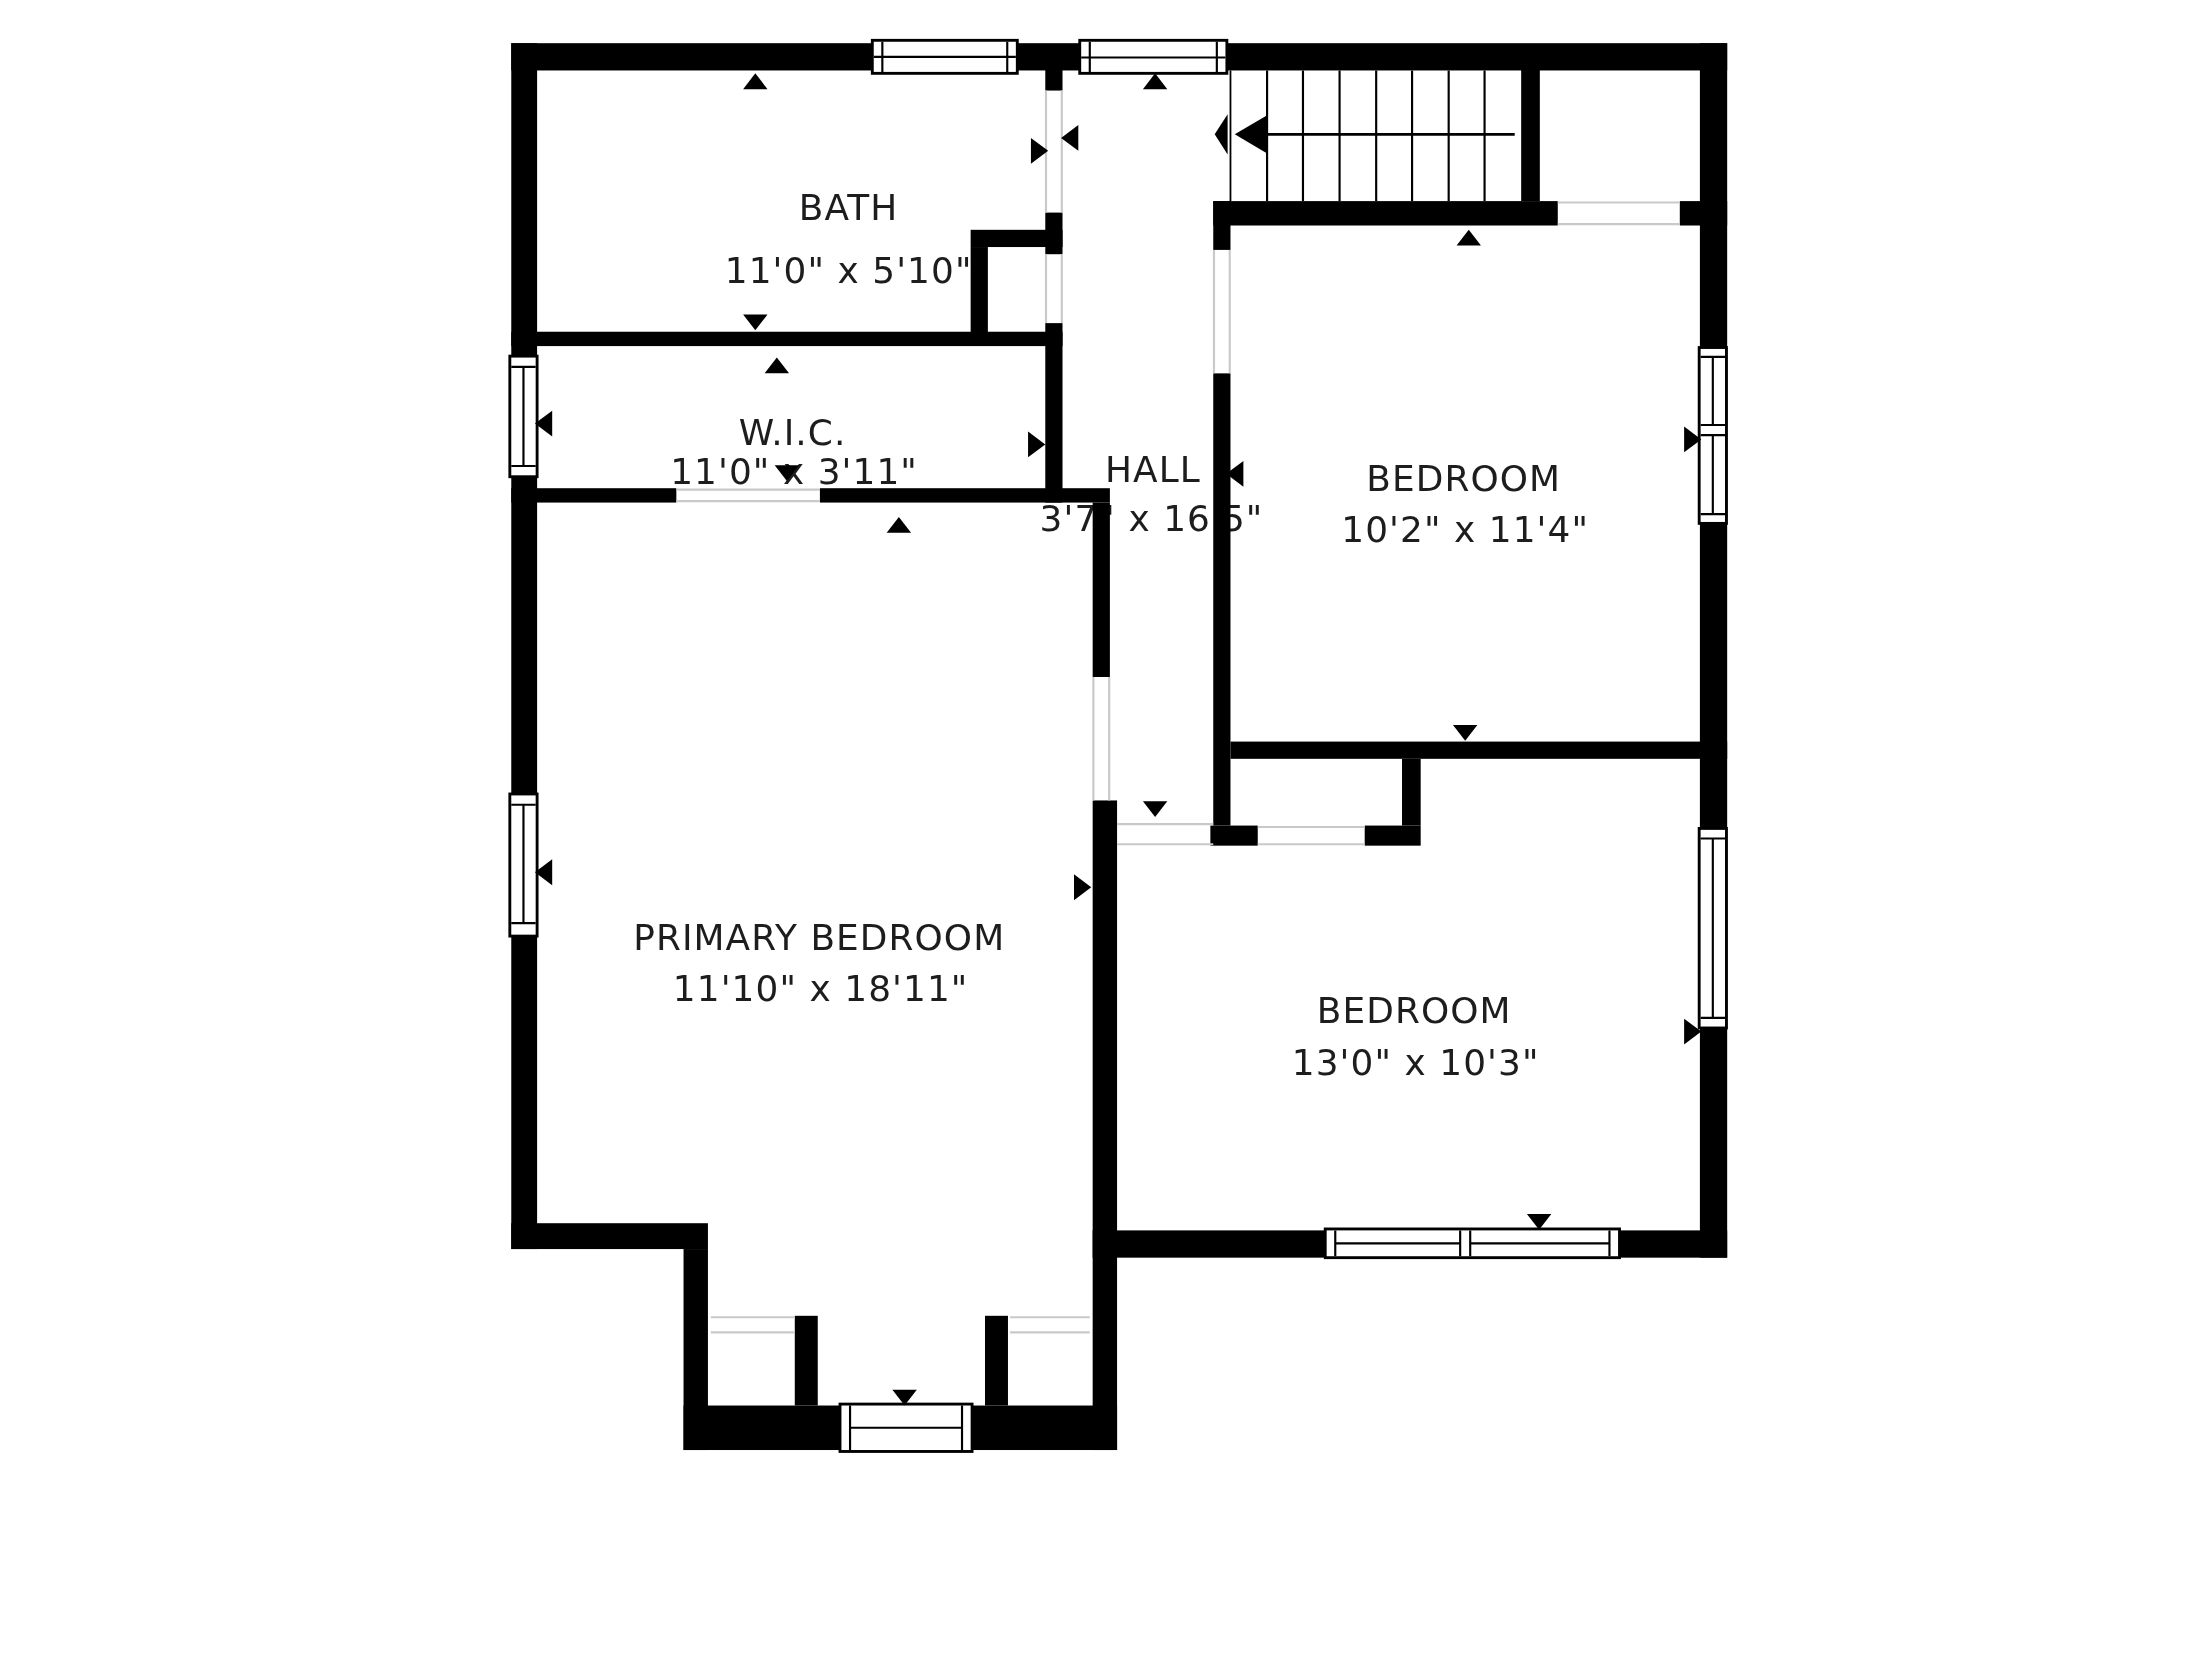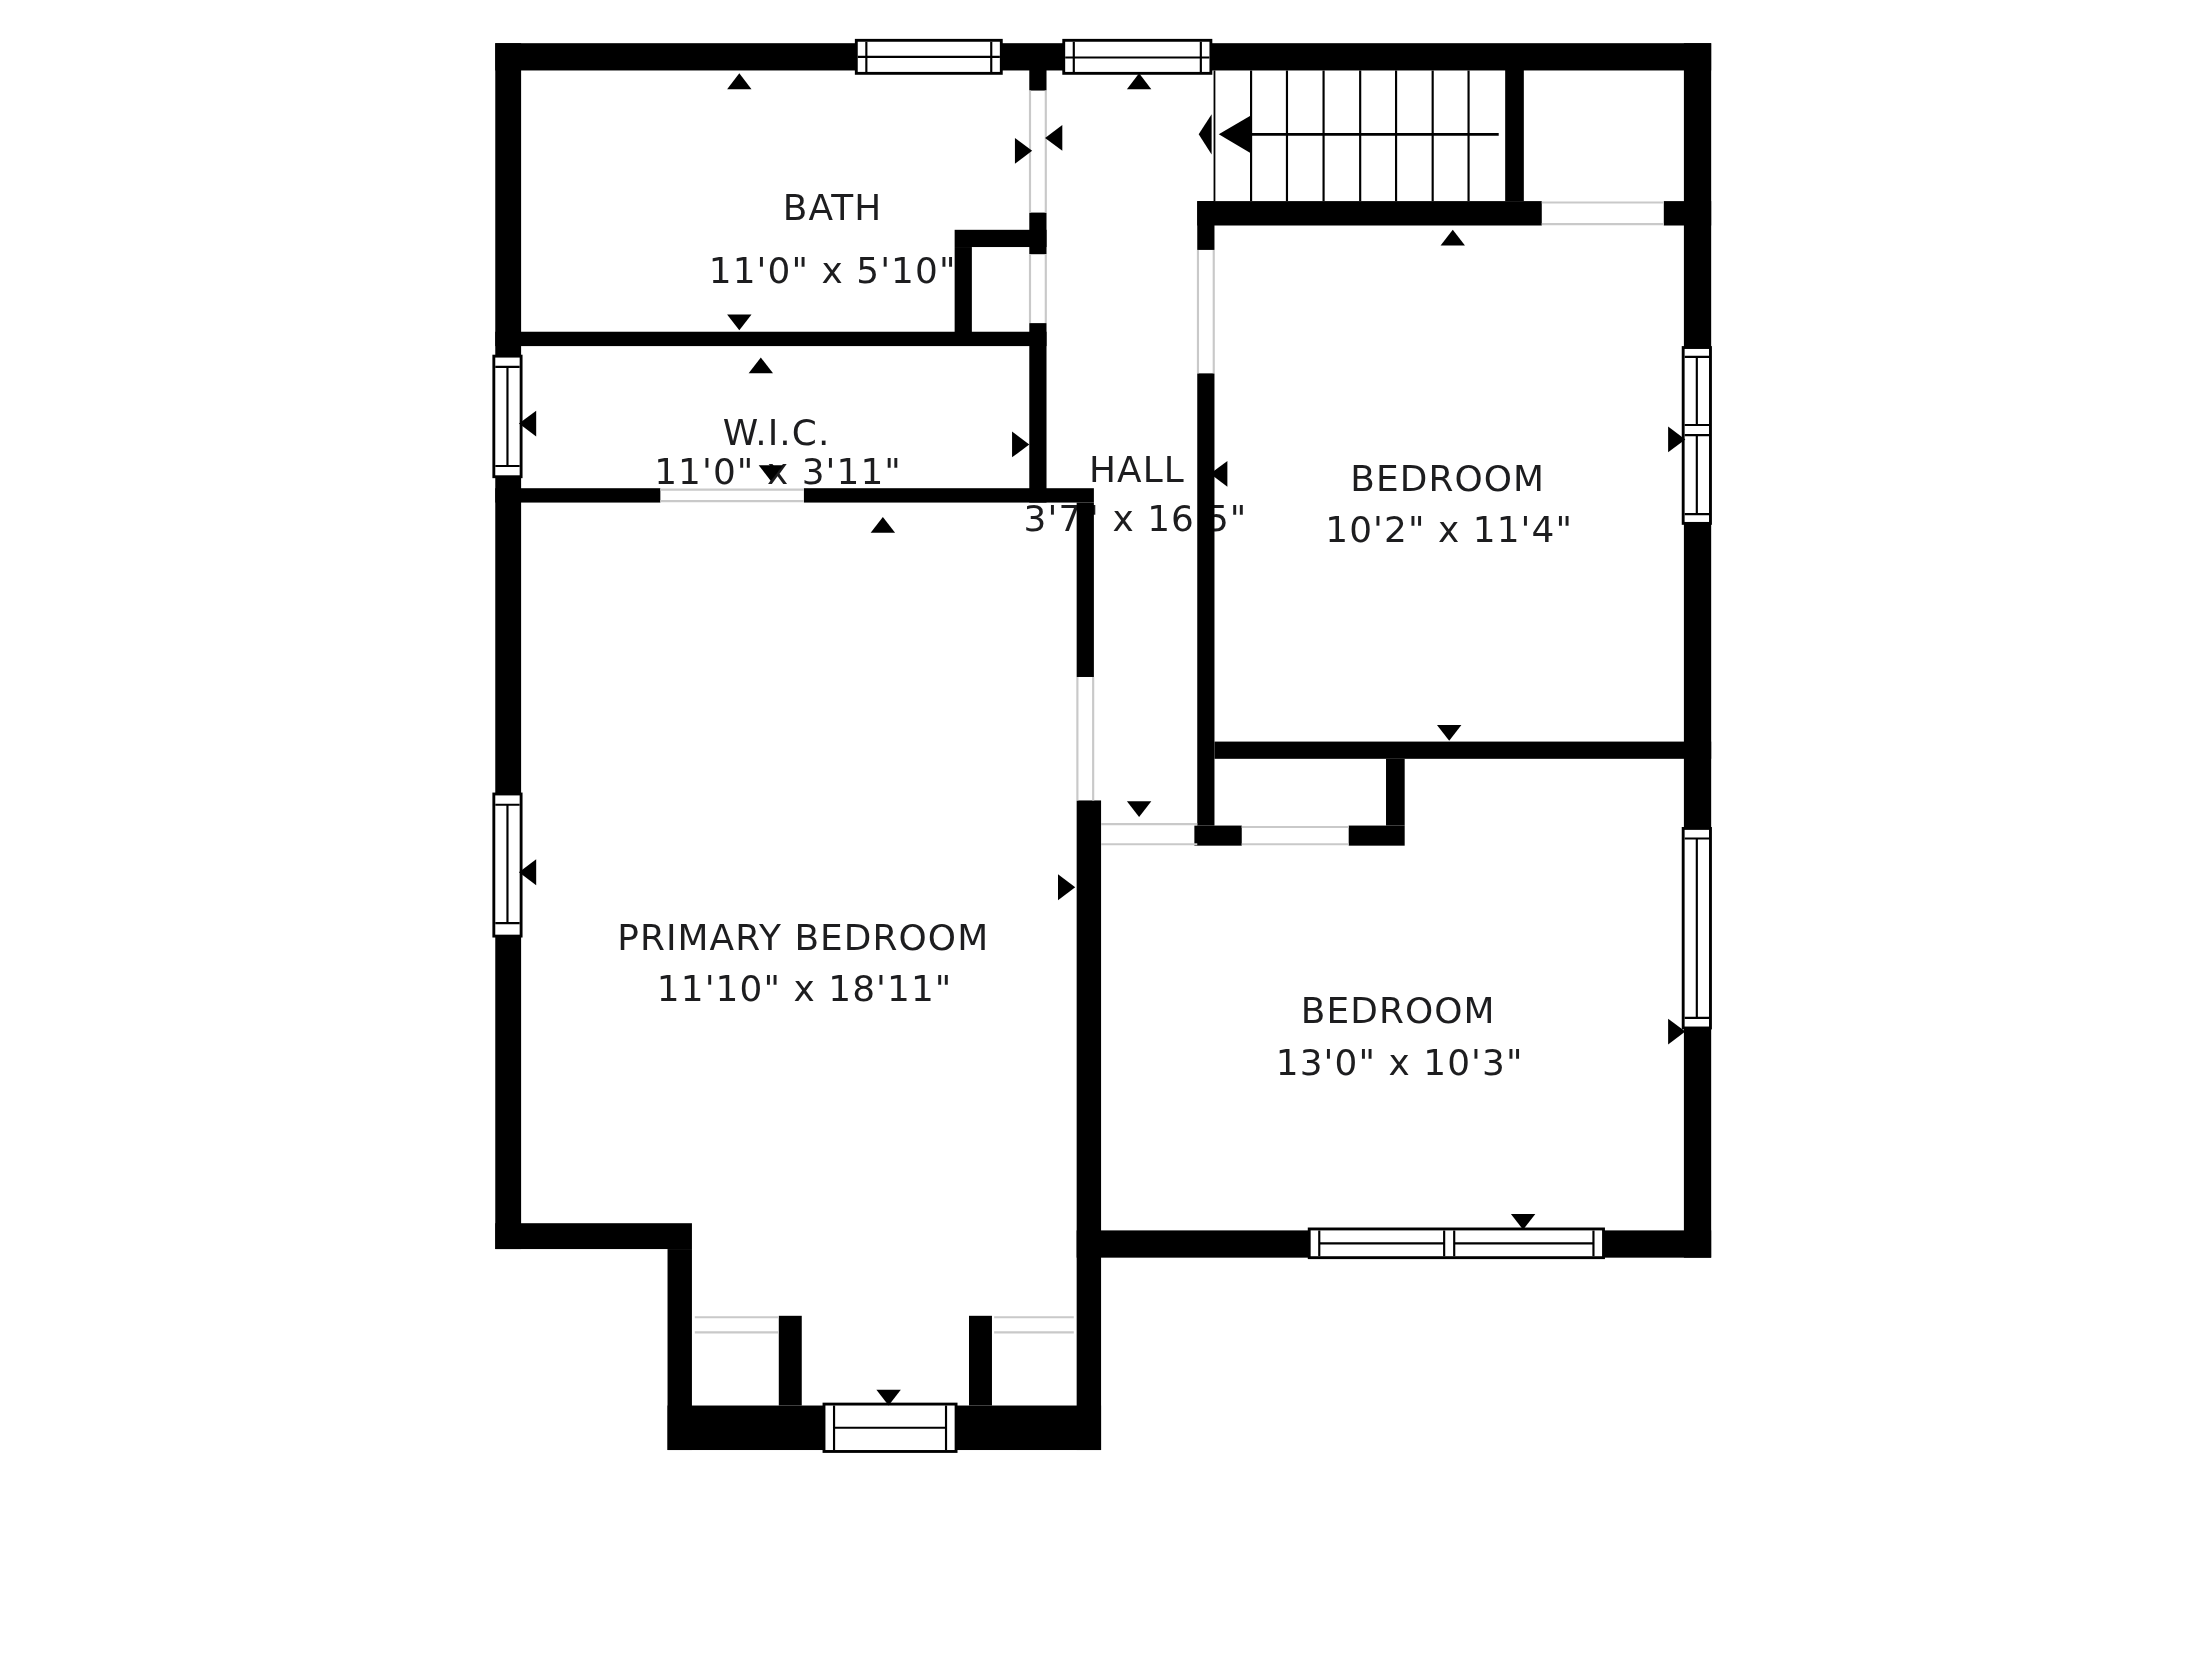--- a/index.html
+++ b/index.html
@@ -1,16 +1,16 @@
 <!DOCTYPE html>
 <html style="font-size:11.5px"><head>
 <meta charset="utf-8">
 <style>
   html,body{margin:0;padding:0;background:#ffffff;}
-  .stage{width:1853px;height:1654px;position:relative;background:#fff;}
+  .stage{width:1853px;height:1654px;position:relative;background:#fff;padding-left:16px;}
   svg{display:block;}
   text{font-family:"DejaVu Sans","Liberation Sans",sans-serif;fill:#1d1d1f;
        font-size:50px;letter-spacing:1.5px;}
   .wall{fill:#000;}
   .thin{stroke:#000;stroke-width:3;fill:none;}
   .edge{stroke:#000;stroke-width:2.5;fill:none;}
   .open{stroke:#c9c9c9;stroke-width:3;fill:none;}
   .winbox{fill:#fff;stroke:#000;stroke-width:4;}
   .mark{fill:#000;}
 </style>

